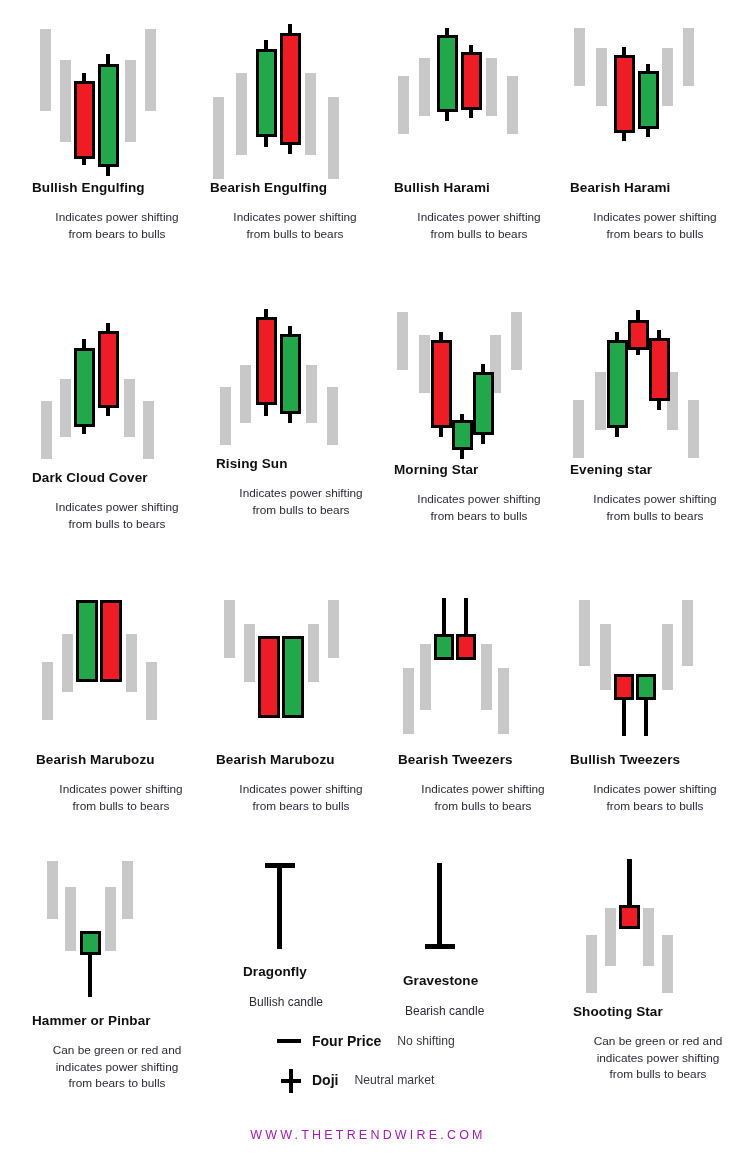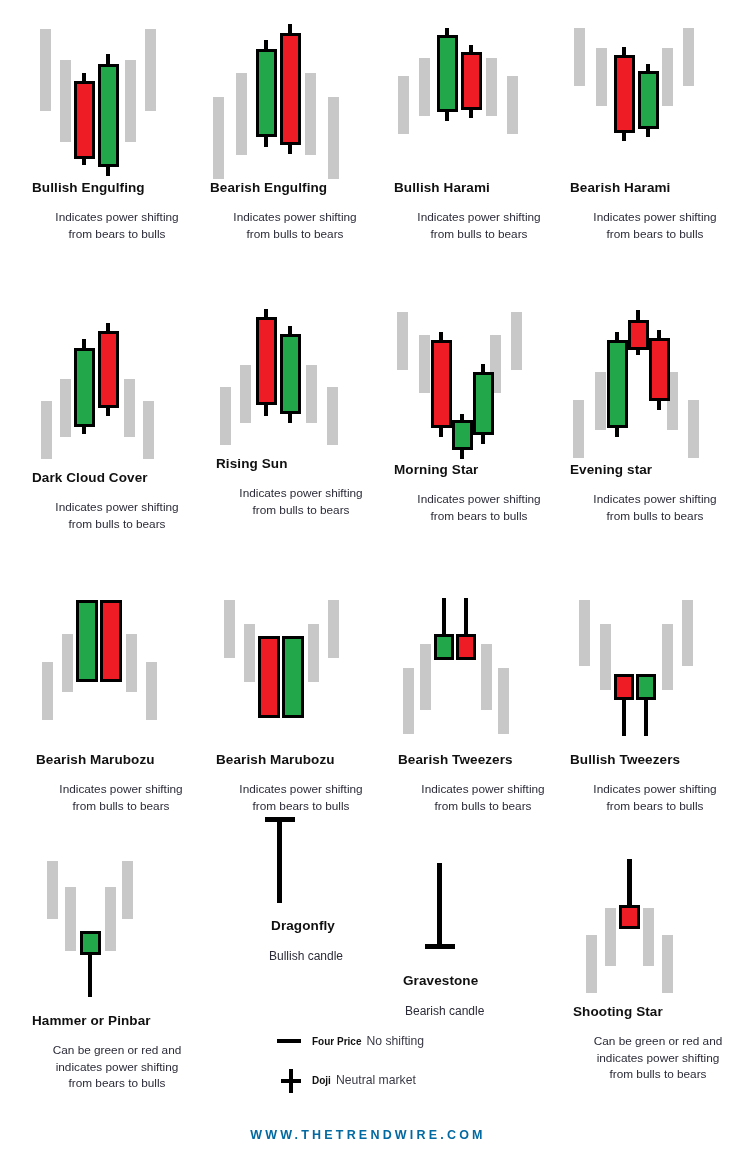--- a/index.html
+++ b/index.html
@@ -75,41 +75,41 @@
   }
   .legend-glyph {
     position: relative;
     width: 26px;
     height: 22px;
     margin-right: 9px;
     flex: 0 0 auto;
   }
   .legend-glyph .g { position: absolute; background: #000; }
   .legend-name {
-    font-size: 10px;
+    font-size: 14px;
     font-weight: bold;
     color: #101010;
-    margin-right: 5px;
+    margin-right: 16px;
   }
   .legend-note {
     font-size: 12.2px;
     color: #3a3a46;
   }
 
   
   #footer {
     position: absolute;
     left: 0;
     top: 1128px;
     width: 736px;
     text-align: center;
     font-size: 12.5px;
     letter-spacing: 3.2px;
-    color: #0369a1;
-    font-weight: 700;
+    color: #a21caf;
+    font-weight: 400;
   }
 </style>
 </head>
 <body>
 
 <div id="page">
 
   <div class="cell" style="left:32px; top:20px;">
     <div class="art">
       <div class="el ctx" style="left:8px;  top:9px;  width:11px; height:82px;"></div>
@@ -337,21 +337,21 @@
 
       <div class="el wick" style="left:56px; top:90px; width:4px; height:52px;"></div>
       <div class="el body green" style="left:48px; top:76px; width:21px; height:24px;"></div>
     </div>
     <div class="title" style="margin-top:8px;">Hammer or Pinbar</div>
     <div class="desc" style="margin-top:14px;">Can be green or red and
 indicates power shifting
 from bears to bulls</div>
   </div>
 
-  <div class="cell" style="left:243px; top:809px;text-align:center;">
+  <div class="cell" style="left:243px; top:855px;">
     <div class="art" style="height:105px; width:120px;">
 
       <div class="el bar" style="left:22px; top:8px;  width:30px; height:5px;"></div>
       <div class="el bar" style="left:34px; top:8px;  width:5px; height:86px;"></div>
     </div>
     <div class="title" style="margin-top:4px;">Dragonfly</div>
     <div class="subtitle" style="margin-top:16px; margin-left:6px;">Bullish candle</div>
   </div>
 
   <div class="cell" style="left:403px; top:855px;">

